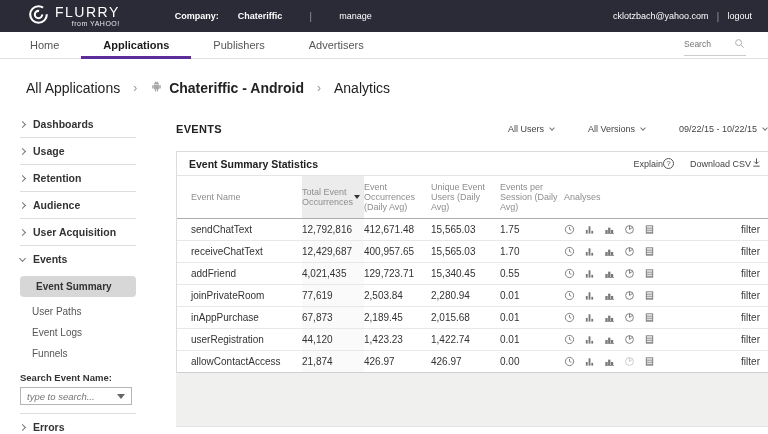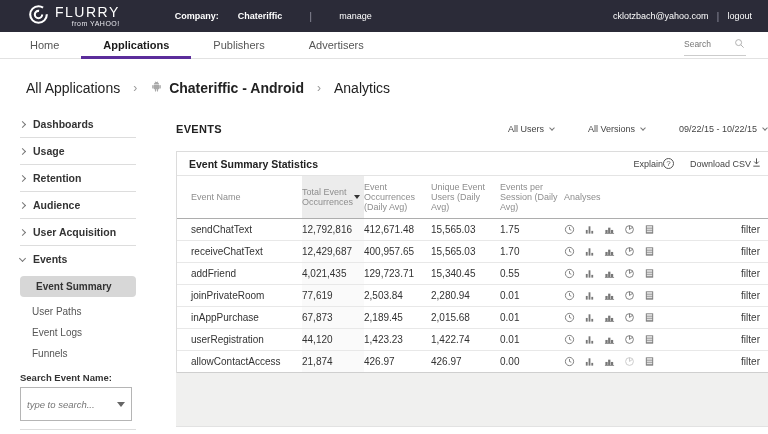--- a/index.html
+++ b/index.html
@@ -46,21 +46,21 @@
   .chev { width:5px; height:5px; border-right:1.4px solid #777; border-bottom:1.4px solid #777;
     flex:none; display:inline-block; }
   .chev.r { transform:rotate(-45deg); }
   .chev.d { transform:rotate(45deg); margin-top:-2px; }
   .side-sub { padding:4px 0 8px; border-bottom:1px solid #ddd; margin:0 20px; }
   .sub-active { background:#d7d7d7; border-radius:4px; font-size:10px; font-weight:bold;
     padding:5px 16px; margin-bottom:4px; cursor:pointer; }
   .sub-item { font-size:10px; color:#555; padding:5px 0 5px 12px; cursor:pointer; }
   .side-search-label { font-size:9.5px; font-weight:bold; margin:8px 0 4px; }
   .side-search-box { display:flex; align-items:center; border:1px solid #b5b5b5; background:#fff;
-    height:34px; padding:0 6px; justify-content:space-between; width:112px; }
+    height:18px; padding:0 6px; justify-content:space-between; width:112px; }
   .side-search-box input { border:none; outline:none; width:86px; font-size:9.5px; font-style:italic;
     color:#888; font-family:"Liberation Sans", sans-serif; }
   .drop-tri { width:0; height:0; border-left:4px solid transparent; border-right:4px solid transparent;
     border-top:5px solid #666; }
 
   
   .main { flex:1; margin-right:6px; }
   .events-row { display:flex; align-items:center; padding:14px 0 16px 20px; }
   .events-title { font-size:11px; font-weight:bold; color:#222; letter-spacing:.3px; }
   .filters { margin-left:auto; display:flex; align-items:center; gap:34px; margin-right:8px; }

